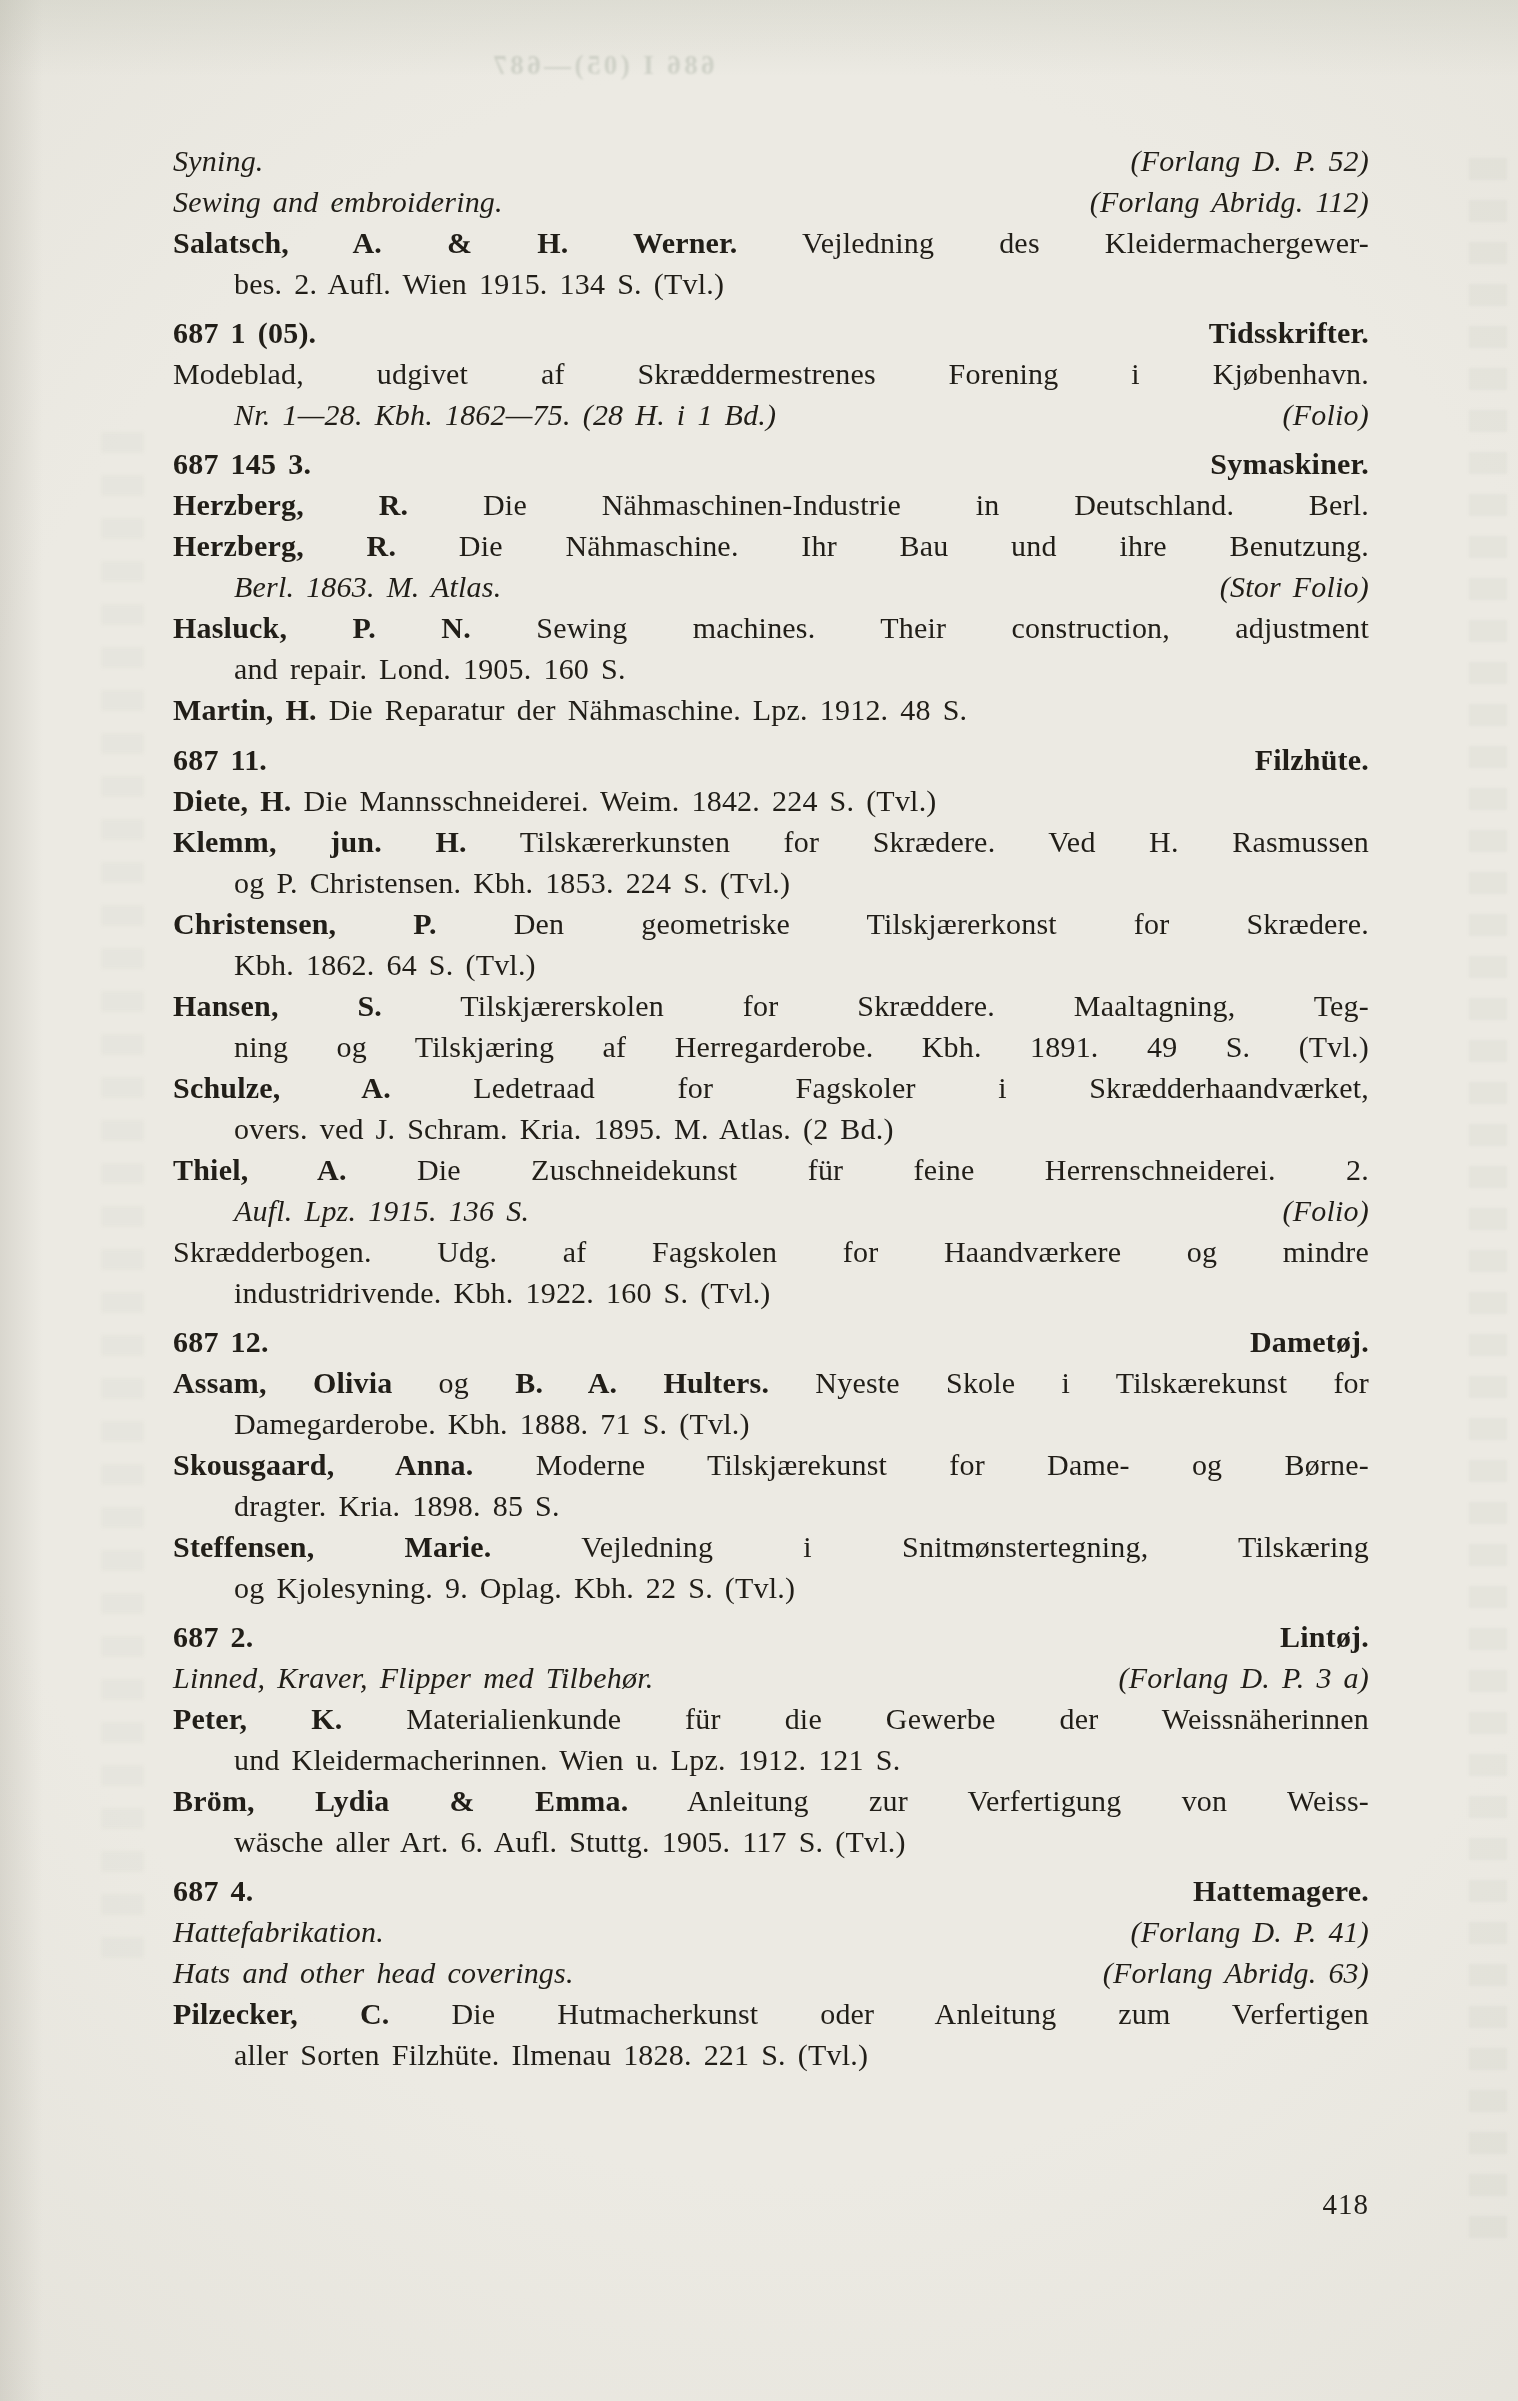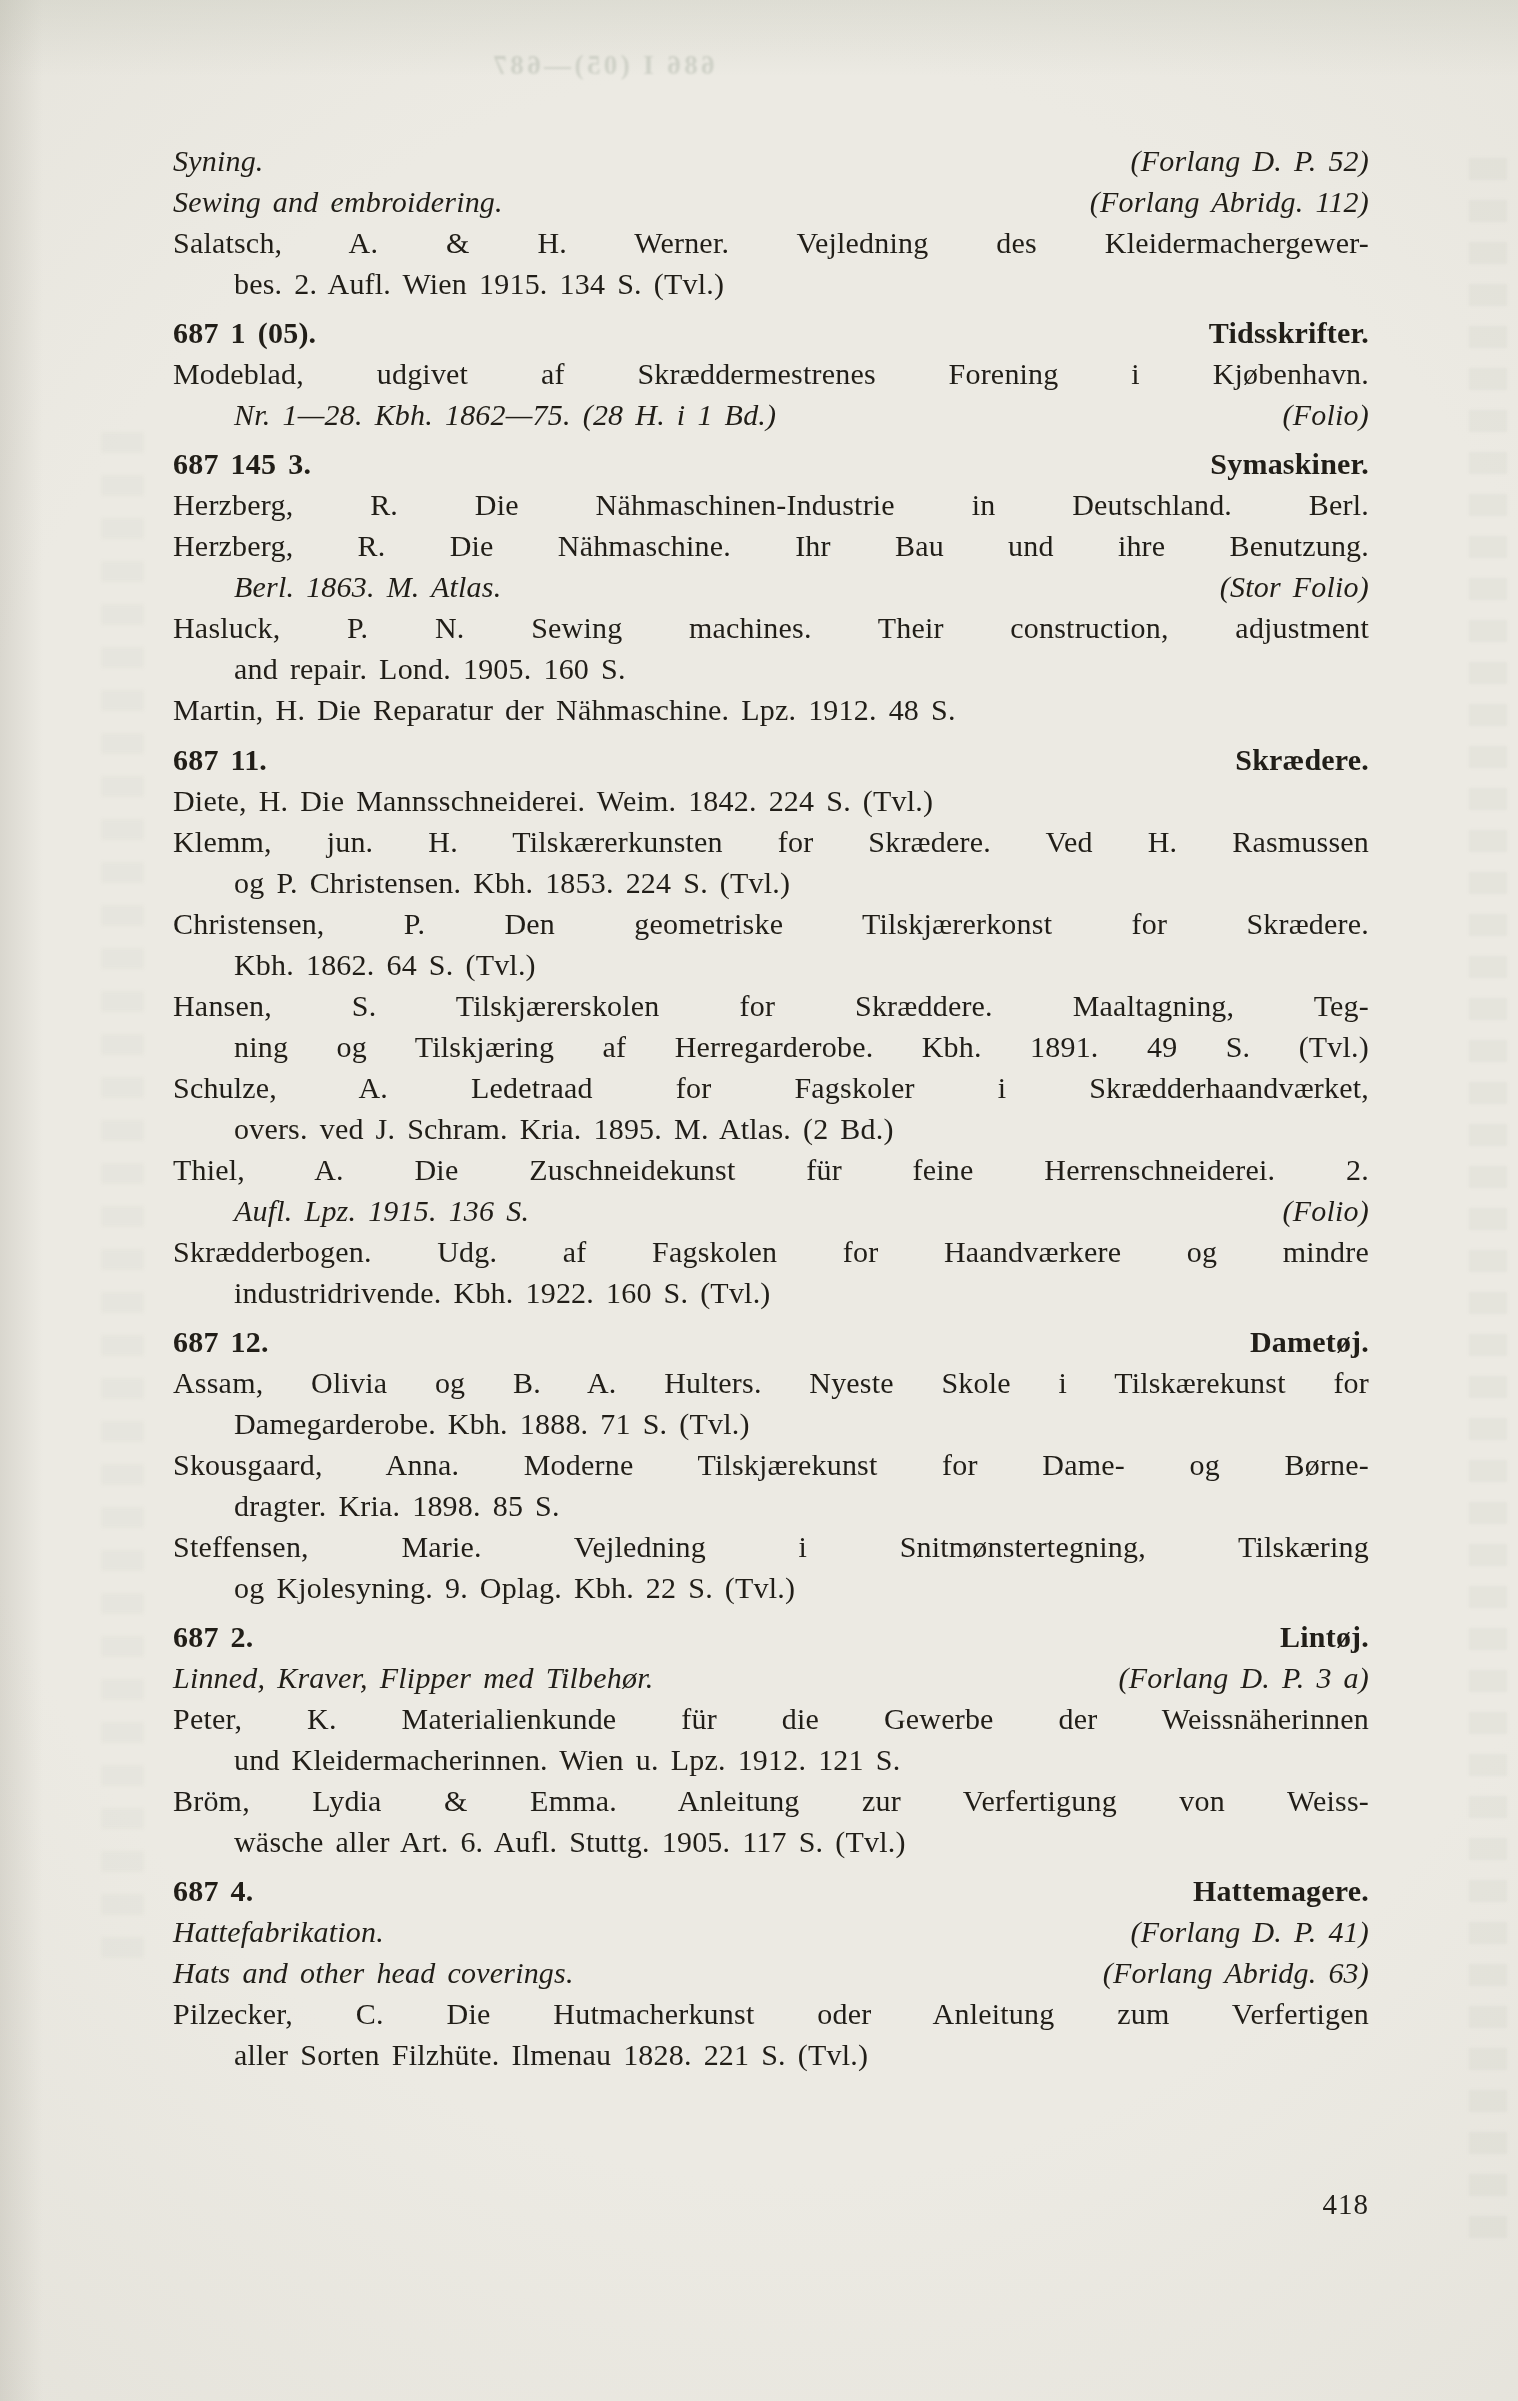--- a/index.html
+++ b/index.html
@@ -73,21 +73,21 @@
   .line.just { text-align: justify; text-align-last: justify; }
   .line.row {
     display: flex;
     justify-content: space-between;
     align-items: baseline;
     font-style: italic;
   }
   .line .left { display: inline; }
   .line.row .left { flex: 0 1 auto; }
   .line .note { white-space: nowrap; padding-left: 19px; }
-  .b { font-weight: normal; }
+  .b { font-weight: bold; }
   .page-number {
     position: absolute;
     left: 173px;
     top: 2188px;
     width: 1196px;
     text-align: right;
     font-size: 29px;
     letter-spacing: 1px;
   }
 </style>
@@ -126,21 +126,21 @@
       <div class="line just"><span class="left"><span class="b">Herzberg, R.</span><span> Die Nähmaschine. Ihr Bau und ihre Benutzung.</span></span></div>
       <div class="line indent row">
         <span class="left"><span>Berl. 1863. M. Atlas.</span></span>
         <span class="note">(Stor Folio)</span>
       </div>
       <div class="line just"><span class="left"><span class="b">Hasluck, P. N.</span><span> Sewing machines. Their construction, adjustment</span></span></div>
       <div class="line indent"><span class="left"><span>and repair. Lond. 1905. 160 S.</span></span></div>
       <div class="line"><span class="left"><span class="b">Martin, H.</span><span> Die Reparatur der Nähmaschine. Lpz. 1912. 48 S.</span></span></div>
       <div class="heading">
         <span>687 11.</span>
-        <span>Skrædere.</span>
+        <span>Filzhüte.</span>
       </div>
       <div class="line"><span class="left"><span class="b">Diete, H.</span><span> Die Mannsschneiderei. Weim. 1842. 224 S. (Tvl.)</span></span></div>
       <div class="line just"><span class="left"><span class="b">Klemm, jun. H.</span><span> Tilskærerkunsten for Skrædere. Ved H. Rasmussen</span></span></div>
       <div class="line indent"><span class="left"><span>og P. Christensen. Kbh. 1853. 224 S. (Tvl.)</span></span></div>
       <div class="line just"><span class="left"><span class="b">Christensen, P.</span><span> Den geometriske Tilskjærerkonst for Skrædere.</span></span></div>
       <div class="line indent"><span class="left"><span>Kbh. 1862. 64 S. (Tvl.)</span></span></div>
       <div class="line just"><span class="left"><span class="b">Hansen, S.</span><span> Tilskjærerskolen for Skræddere. Maaltagning, Teg-</span></span></div>
       <div class="line indent just"><span class="left"><span>ning og Tilskjæring af Herregarderobe. Kbh. 1891. 49 S. (Tvl.)</span></span></div>
       <div class="line just"><span class="left"><span class="b">Schulze, A.</span><span> Ledetraad for Fagskoler i Skrædderhaandværket,</span></span></div>
       <div class="line indent"><span class="left"><span>overs. ved J. Schram. Kria. 1895. M. Atlas. (2 Bd.)</span></span></div>

